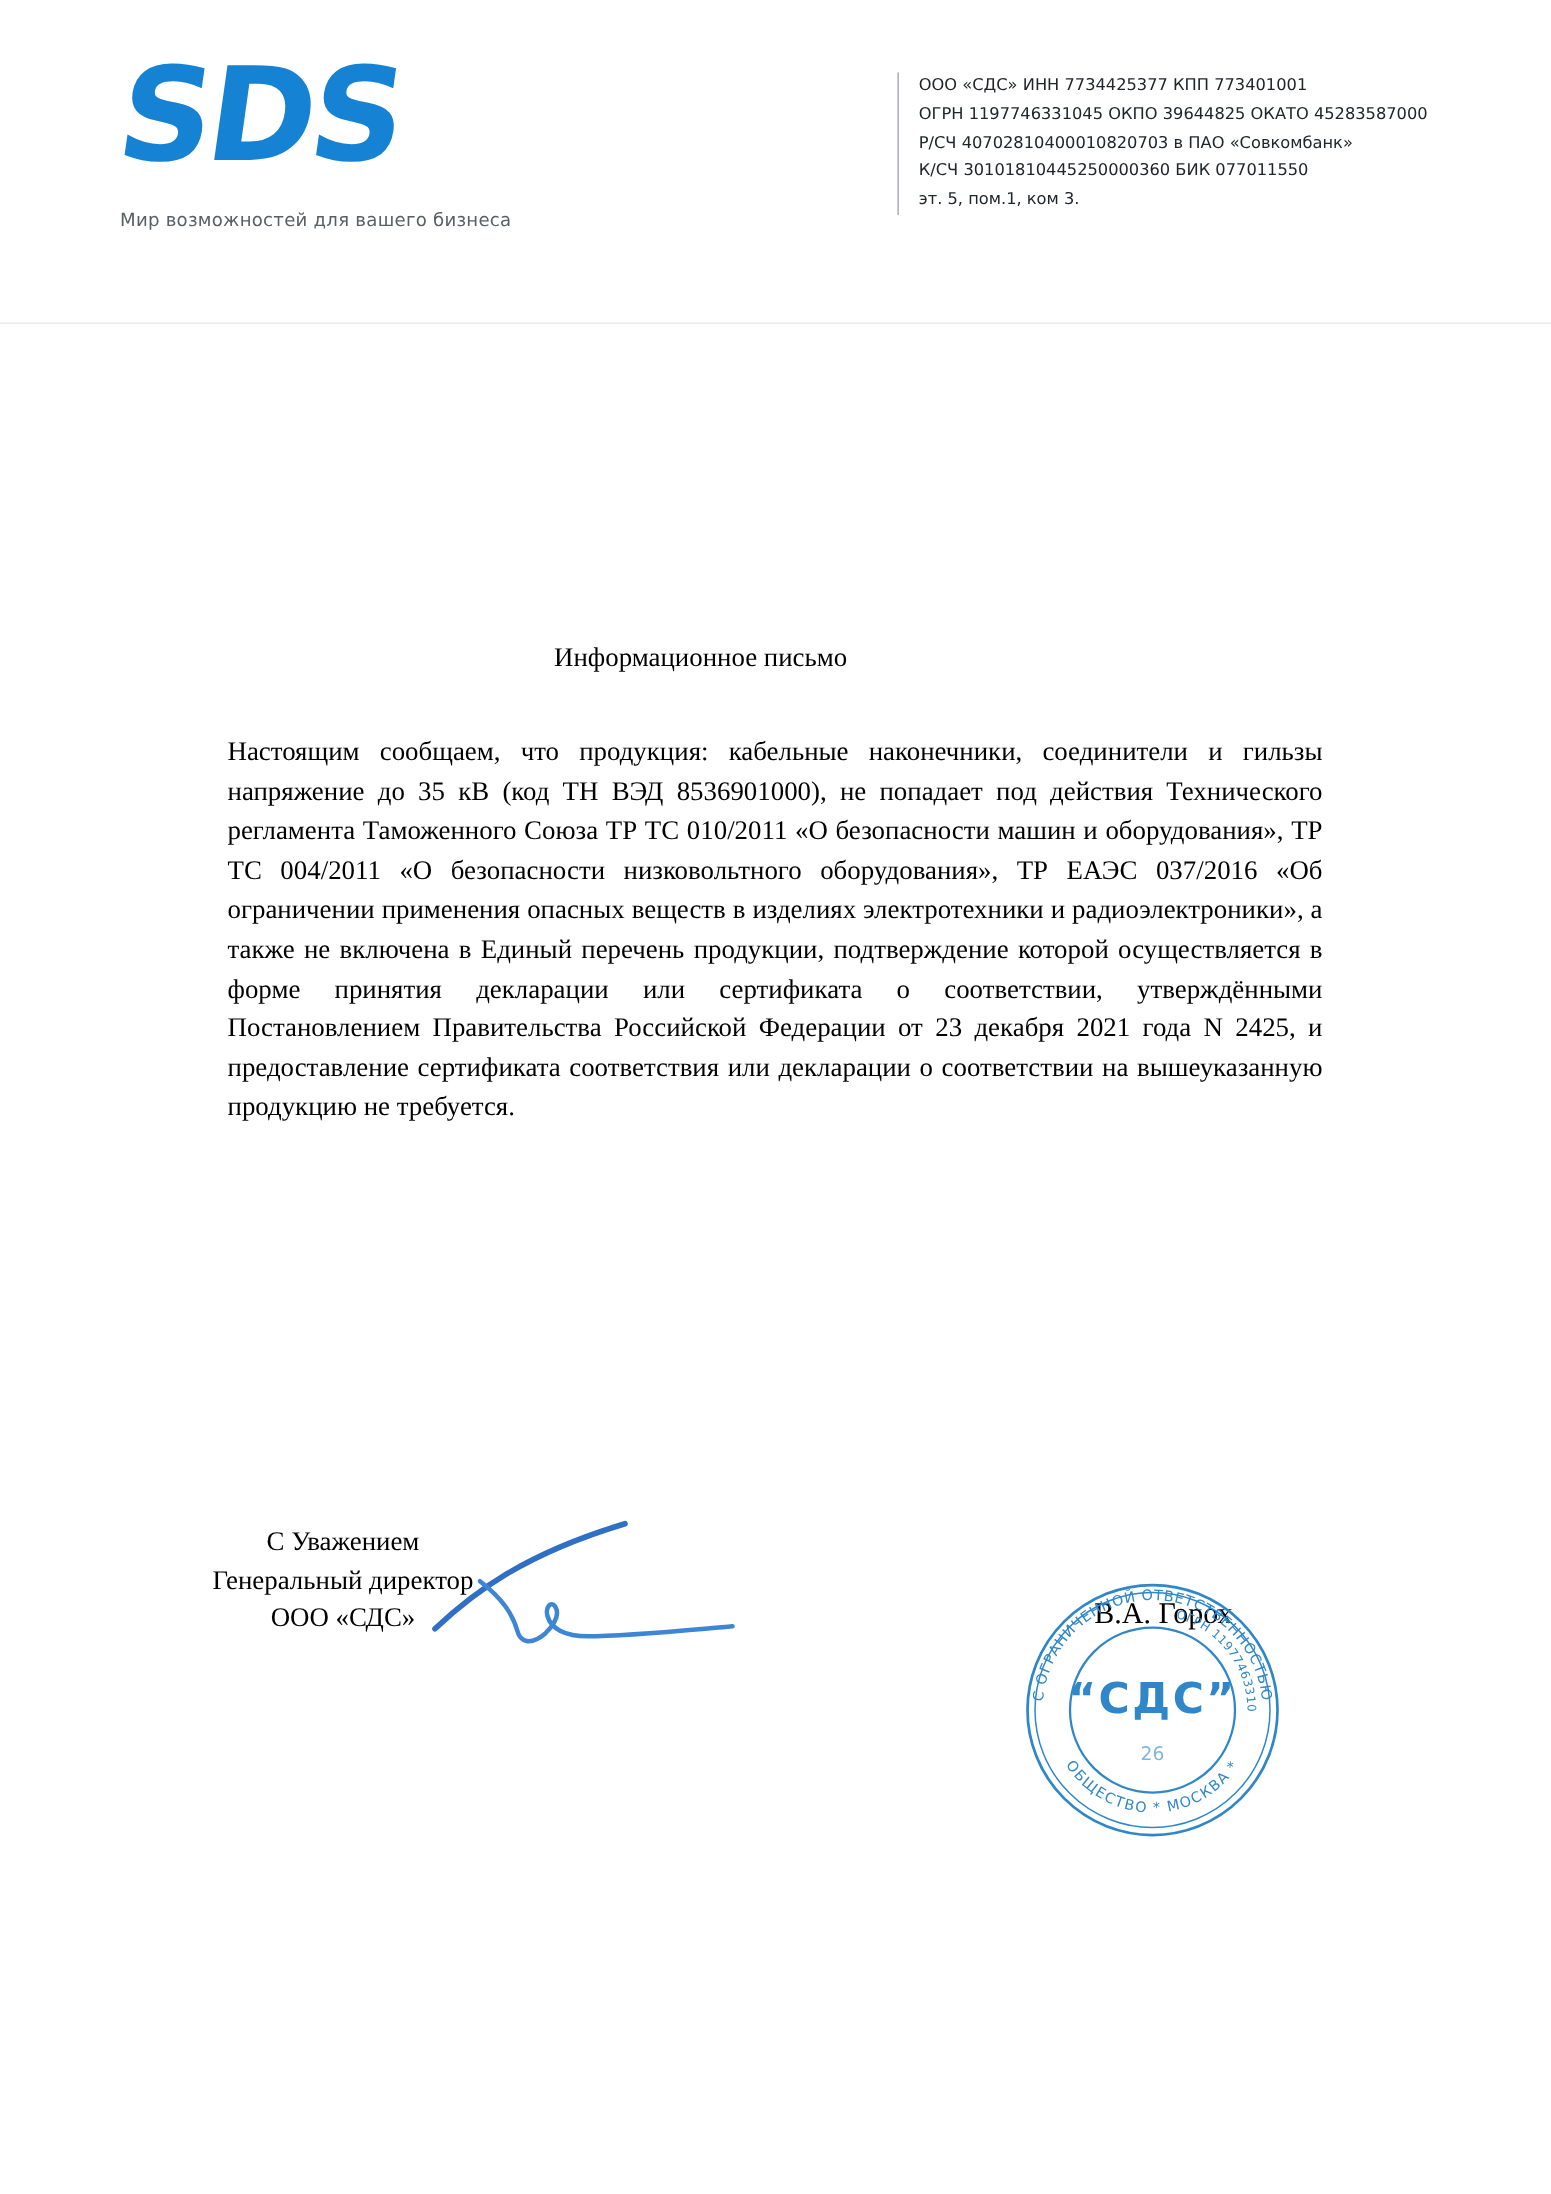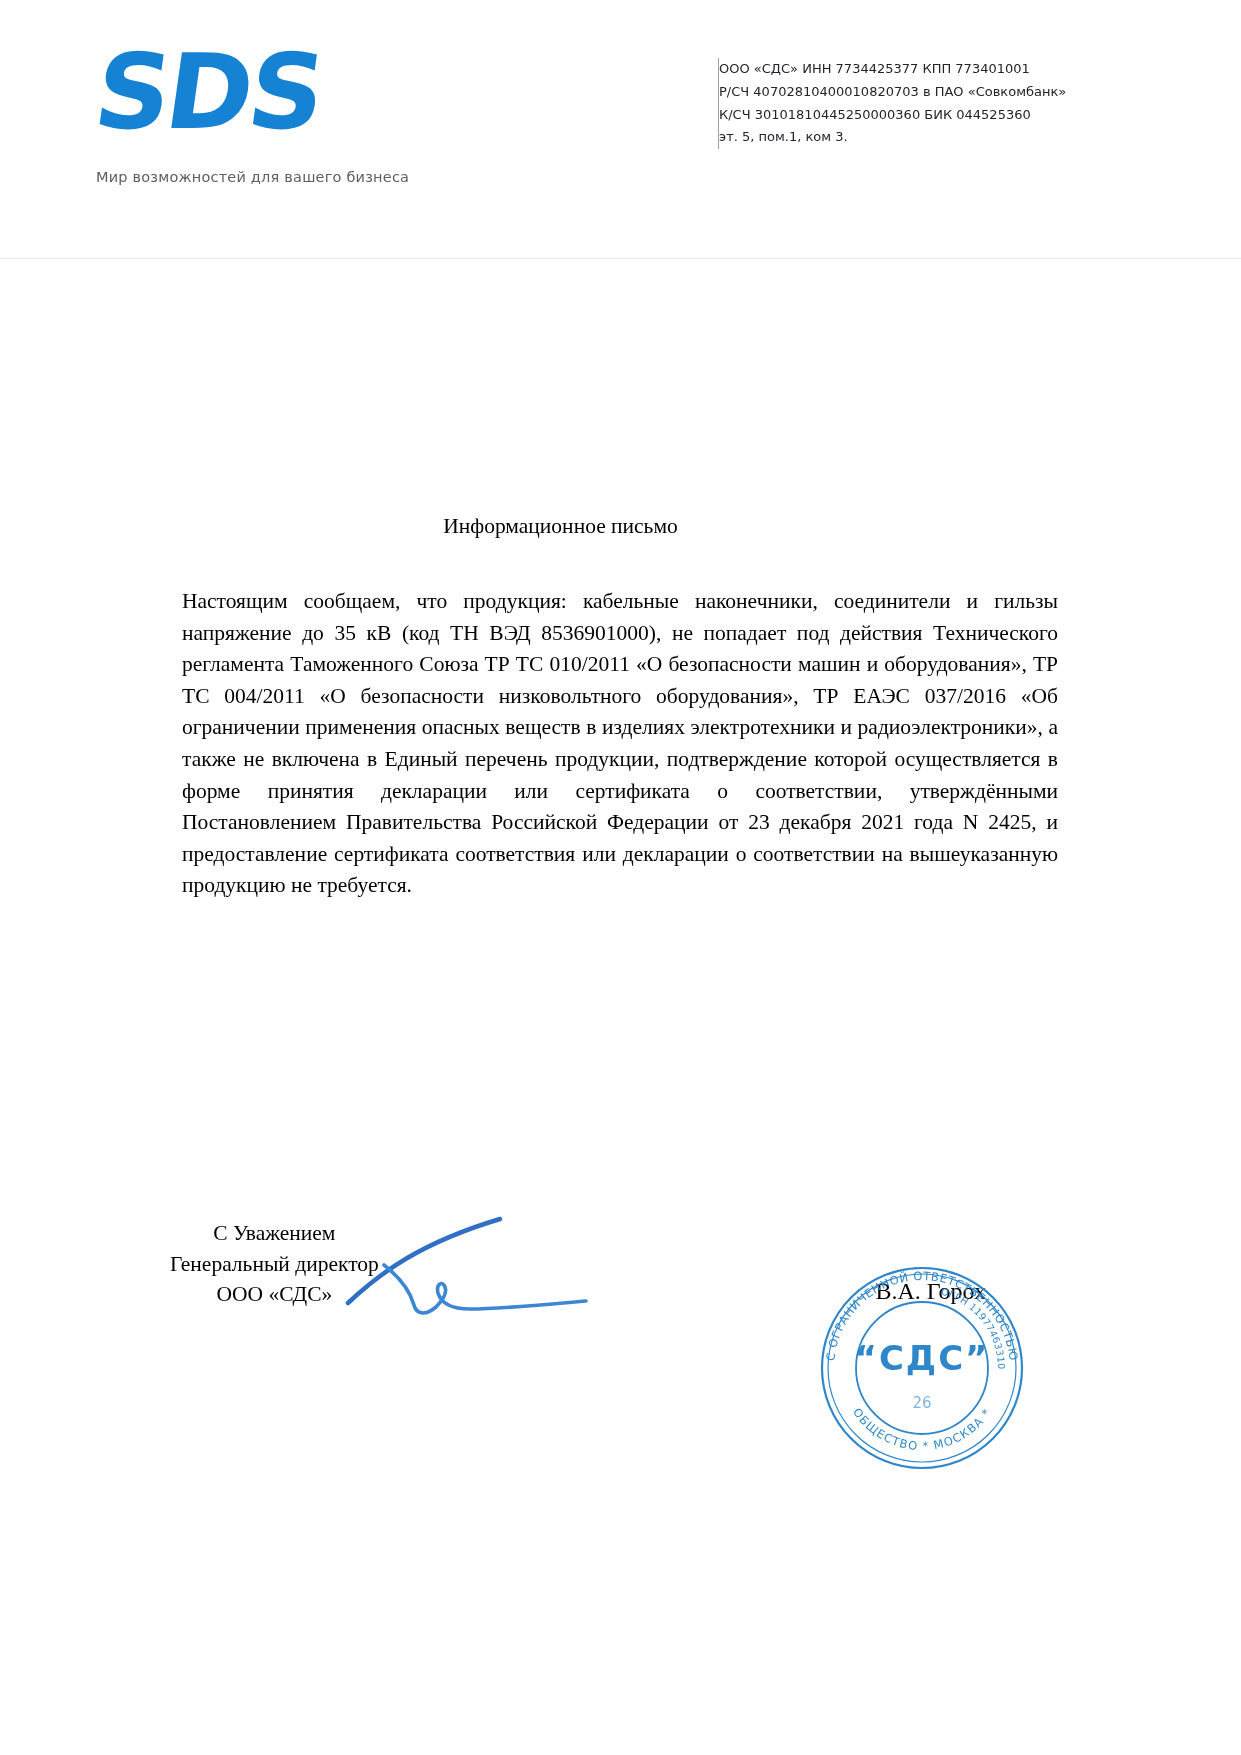--- a/index.html
+++ b/index.html
@@ -54,21 +54,21 @@
     color: #5a5f66;
     margin-top: 25px;
     letter-spacing: 0.2px;
     white-space: nowrap;
   }
 
   .requisites {
     position: absolute;
     left: 718px;
     top: 58px;
-    padding-left: 0;
+    padding-left: 16px;
     border-left: 1.5px solid #9aa0a6;
     font-family: "DejaVu Sans", sans-serif;
     font-size: 13px;
     line-height: 1.75;
     color: #20252b;
     white-space: nowrap;
   }
   .requisites .req-line { display: block; }
 
   
@@ -162,22 +162,23 @@
 <div class="letterhead">
   <div class="letterhead-inner">
 
     <div class="logo-block">
       <div class="logo-mark">SDS</div>
       <div class="logo-tagline">Мир возможностей для вашего бизнеса</div>
     </div>
 
     <div class="requisites">
       <span class="req-line">ООО «СДС»   ИНН 7734425377   КПП 773401001</span>
+      <span class="req-line">ОГРН 1197746331045   ОКПО 39644825   ОКАТО 45283587000</span>
       <span class="req-line">Р/СЧ 40702810400010820703 в ПАО «Совкомбанк»</span>
-      <span class="req-line">К/СЧ 30101810445250000360   БИК 044525360</span>
+      <span class="req-line">К/СЧ 30101810445250000360   БИК 077011550</span>
       <span class="req-line">эт. 5, пом.1, ком 3.</span>
     </div>
 
   </div>
 </div>
 
 <div class="page">
 
 
   <div class="doc-title">Информационное письмо</div>

